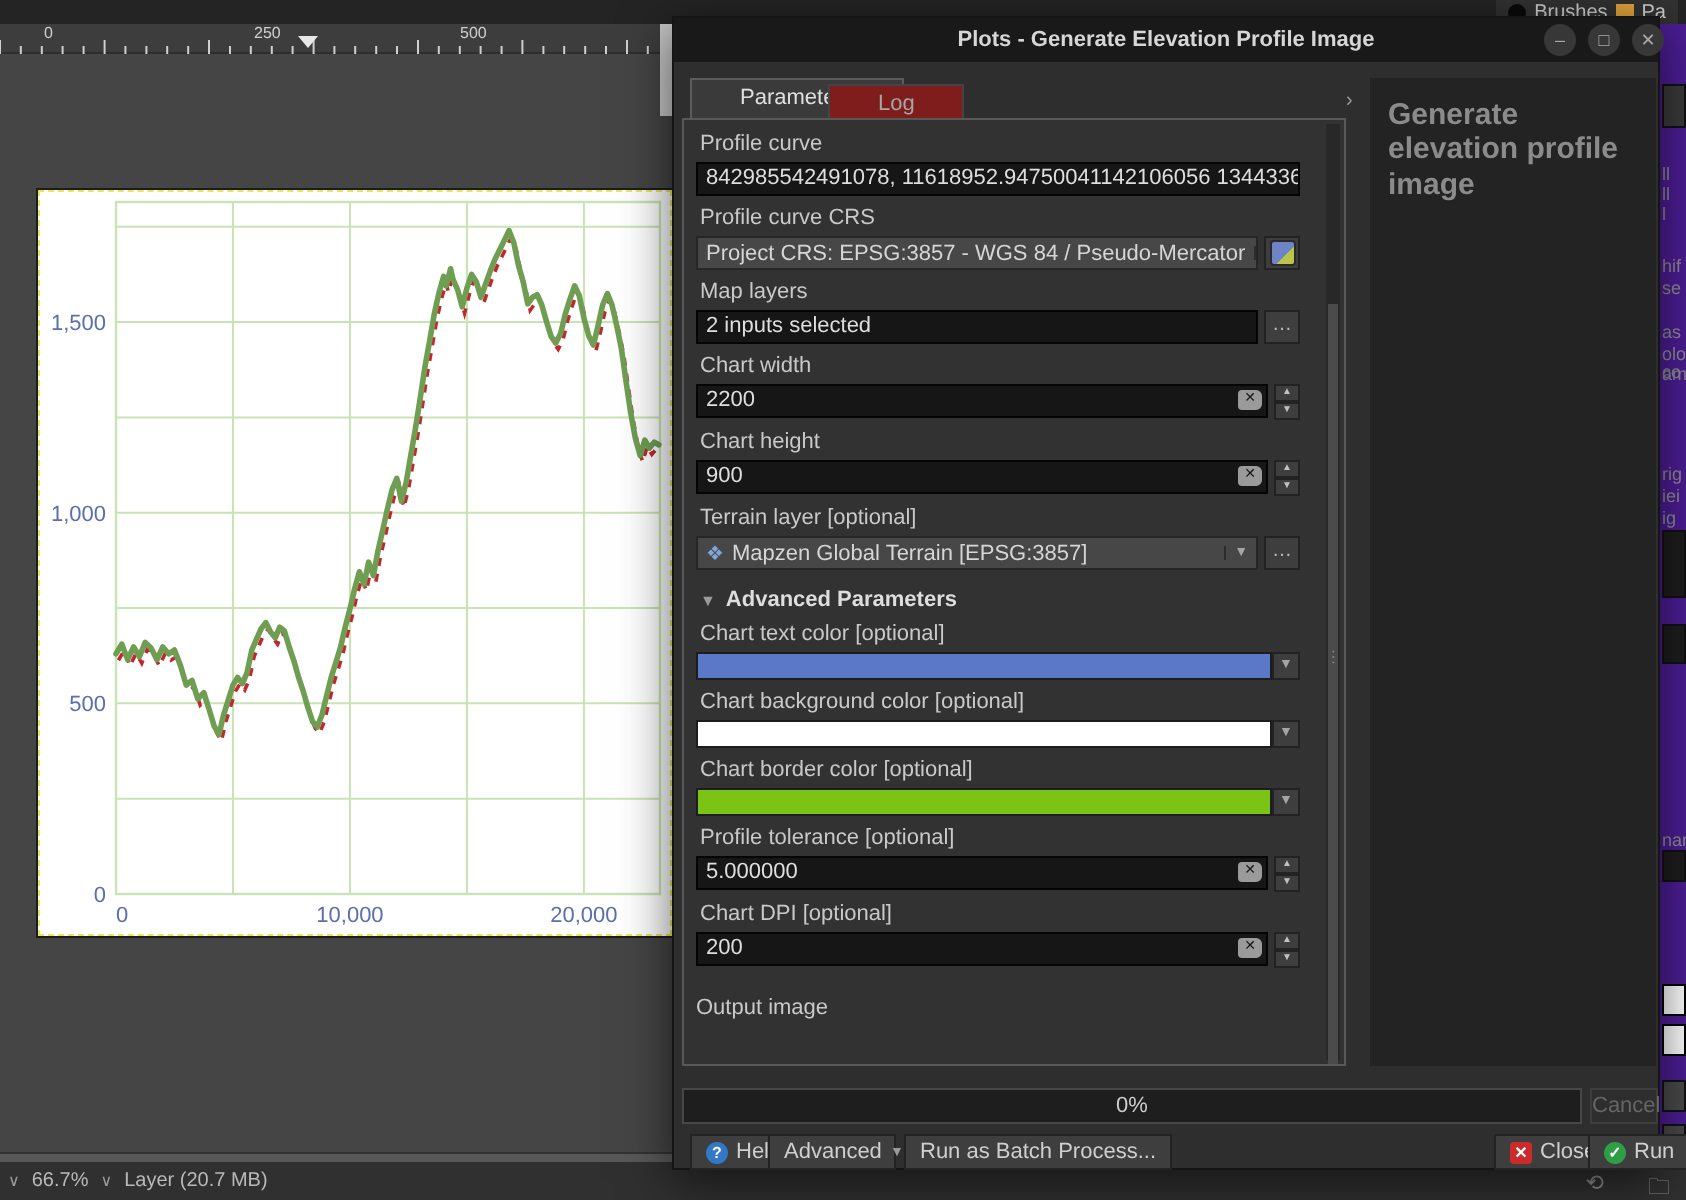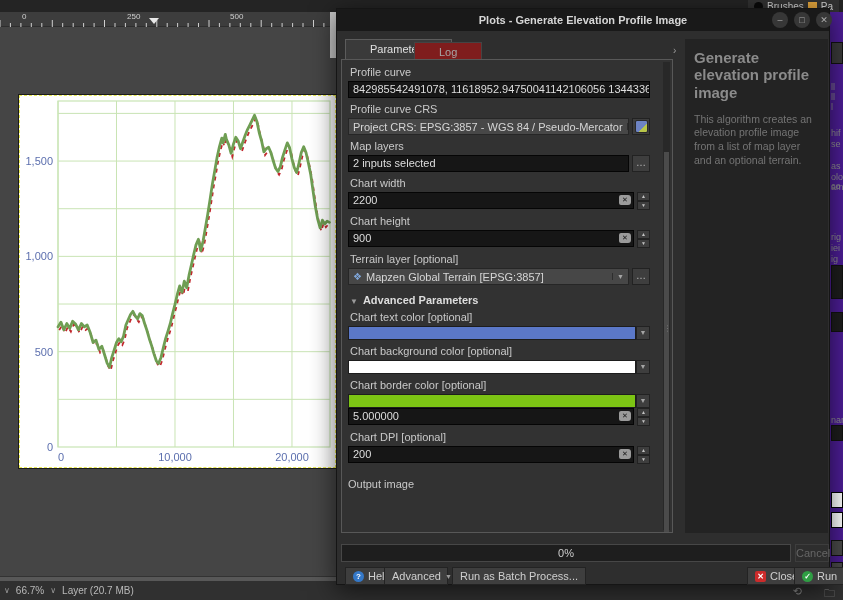--- a/index.html
+++ b/index.html
@@ -353,20 +353,21 @@
       <div class="color-bar" style="background: rgb(255, 255, 255);"></div>
       <div class="color-arrow">▼</div>
     </div>
 
     <div class="f-label">Chart border color [optional]</div>
     <div class="color-row">
       <div class="color-bar" style="background: rgb(124, 196, 20);"></div>
       <div class="color-arrow">▼</div>
     </div>
 
+    <div class="f-label">Profile tolerance [optional]</div>
     <div class="row">
       <div class="spin-field">
         <div class="t-input">5.000000</div>
         <span class="clear-ic">✕</span>
       </div>
       <div class="spin-col">
           <div>▲</div>
           <div>▼</div>
         </div>
     </div>
@@ -385,21 +386,20 @@
 
     <div class="f-label" style="margin-top:14px;margin-left:0">Output image</div>
 
     <div id="params-scroll">
       <div id="params-thumb"></div>
     </div>
   </div>
 
   <div class="abs" id="help-panel">
     <div id="help-title">Generate elevation profile image</div>
-    <div id="help-body">This algorithm creates an elevation profile image from a list of map layer and an optional terrain.</div>
   </div>
 
   <div class="abs" id="progress">0%</div>
   <div class="abs" id="cancel-btn">Cancel</div>
 
   <div class="dlg-btn" id="help-btn">
     <span class="ic-help">?</span>
     <span>Help</span>
   </div>
   <div class="dlg-btn" id="advanced-btn">

